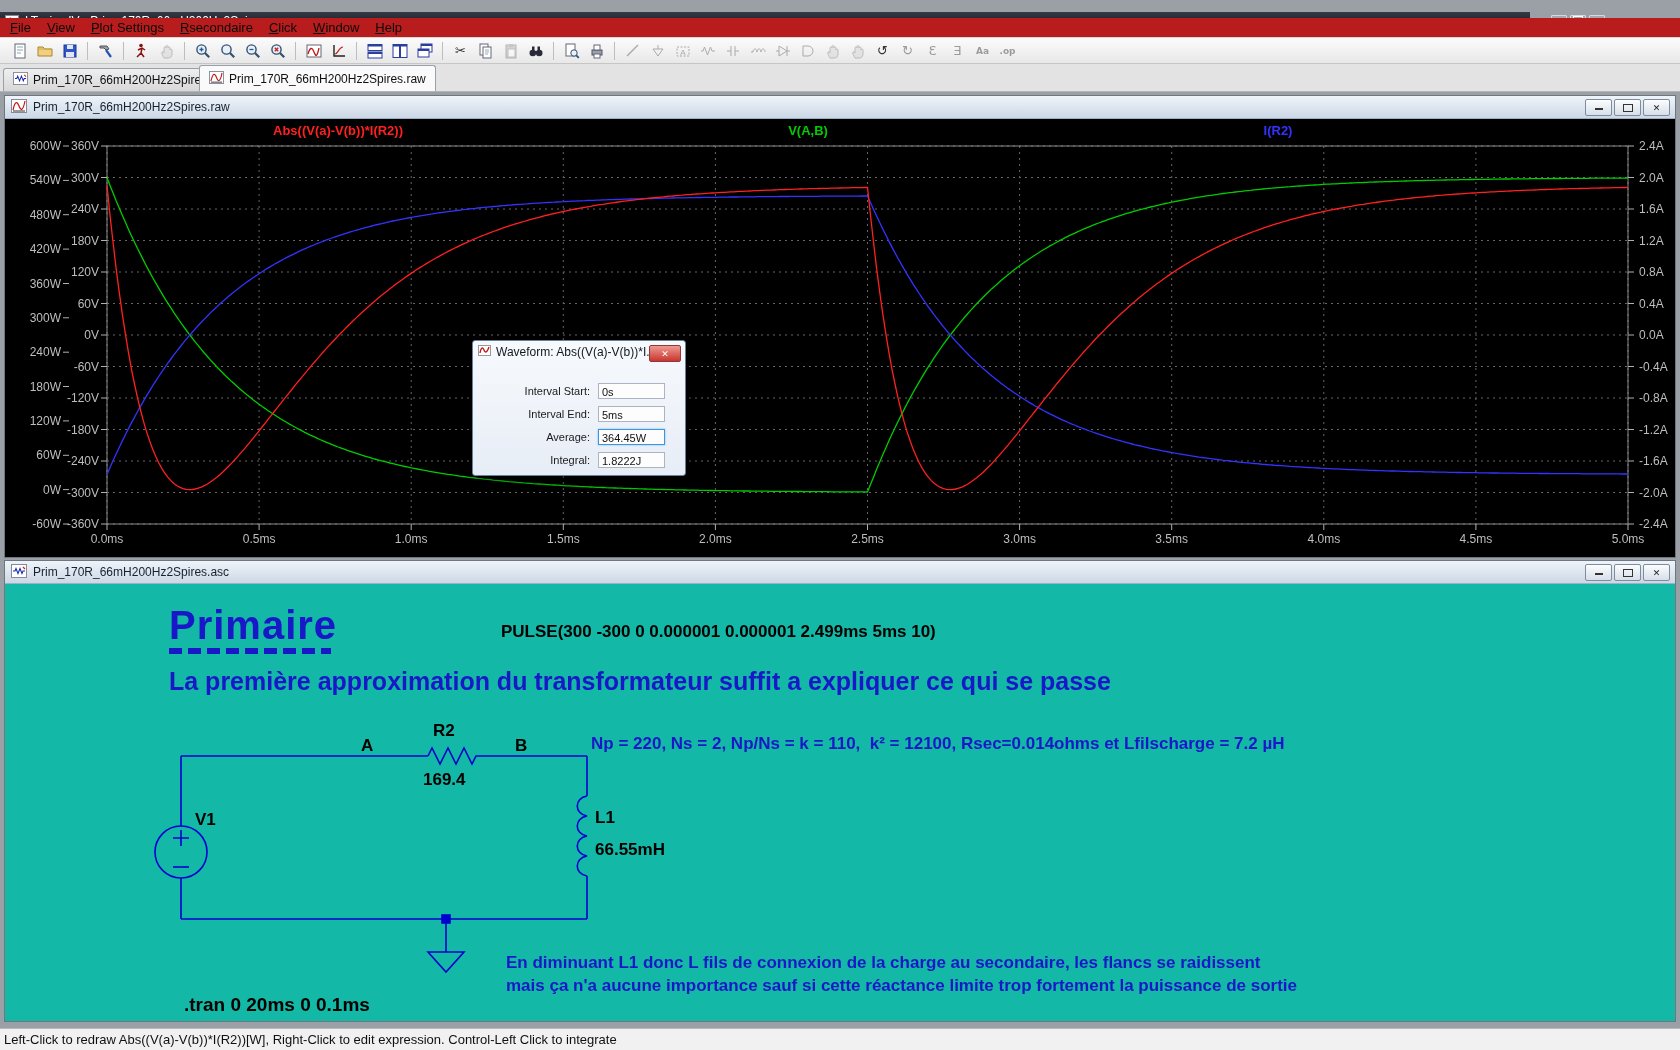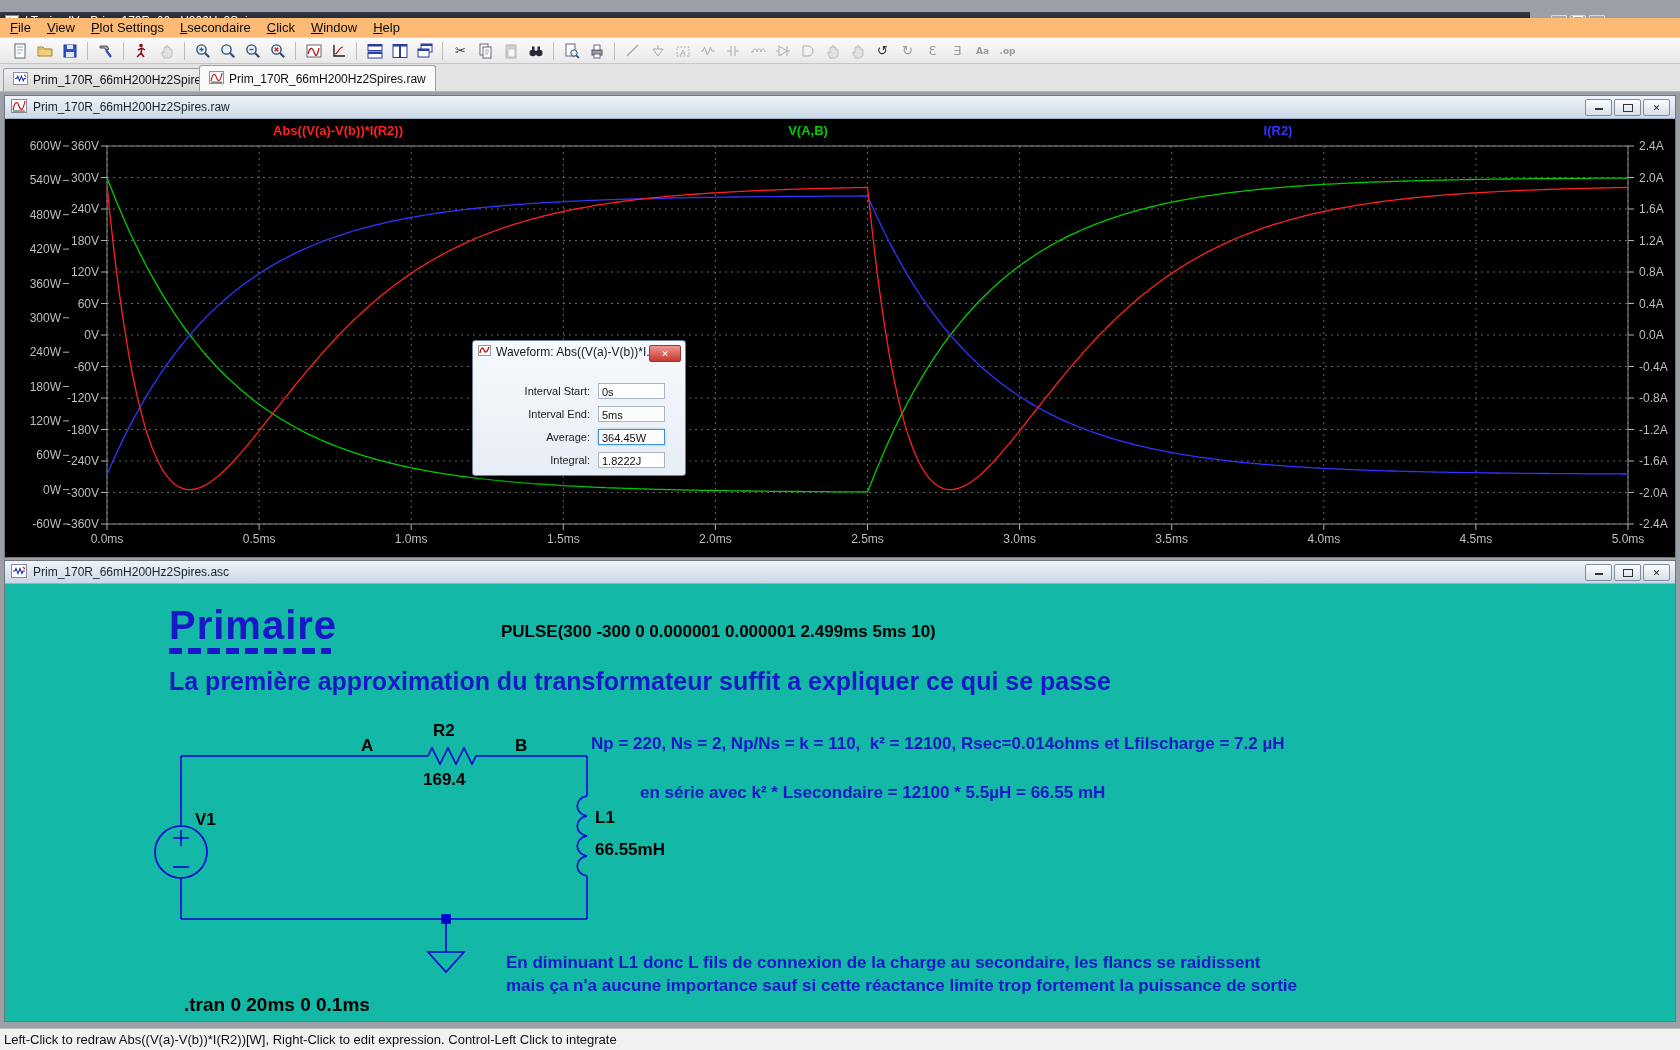--- a/index.html
+++ b/index.html
@@ -5,21 +5,21 @@
   html,body{margin:0;padding:0;width:1680px;height:1050px;overflow:hidden;
     font-family:"Liberation Sans","DejaVu Sans",sans-serif;background:#9aa0a6;}
   .abs{position:absolute;}
   
   #titlebar{left:0;top:12px;width:1530px;height:18px;background:linear-gradient(#343a46,#0c0e13);
     color:#fff;font-size:12px;display:flex;align-items:center;gap:6px;padding-left:5px;box-sizing:border-box;}
   #app-icon{width:14px;height:12px;display:inline-block;}
   #win-btns{position:absolute;left:1551px;top:3px;display:flex;gap:3px;}
   .wbtn{width:14px;height:11px;border:1px solid #d6dae0;background:rgba(255,255,255,.10);
     color:#fff;font-size:8px;line-height:9px;text-align:center;border-radius:1px;}
-  #menubar{left:0;top:18px;width:1680px;height:20px;background:#fdba74;border-bottom:1px solid #d9d9d9;
+  #menubar{left:0;top:18px;width:1680px;height:20px;background:#b91c1c;border-bottom:1px solid #d9d9d9;
     display:flex;align-items:center;padding-left:2px;box-sizing:border-box;}
   .menu-item{display:inline-block;font-size:13px;color:#0a0a0a;padding:2px 8px;}
   .menu-item::first-letter{text-decoration:underline;}
   #toolbar{left:0;top:38px;width:1680px;height:26px;background:linear-gradient(#fbfbfb,#e8e8e8);
     border-bottom:1px solid #c6c6c6;display:flex;align-items:center;padding-left:8px;box-sizing:border-box;gap:2px;}
   .tb-btn{width:23px;height:22px;display:flex;align-items:center;justify-content:center;}
   .tb-btn.disabled{filter:grayscale(1);opacity:.45;}
   .tb-sep{width:1px;height:18px;background:#bdbdbd;margin:0 4px;}
   .tb-glyph{font-size:13px;color:#333;font-family:"DejaVu Sans",sans-serif;}
   .tb-glyph.small{font-size:9px;font-weight:bold;}
@@ -87,21 +87,21 @@
     <span class="wbtn"><span class="glyph-min" style="border-color:#fff"></span></span>
     <span class="wbtn"><span class="glyph-max" style="border-color:#fff"></span></span>
     <span class="wbtn">✕</span>
   </span>
 </div>
 
 <div class="abs" id="menubar">
     <span class="menu-item">File</span>
     <span class="menu-item">View</span>
     <span class="menu-item">Plot Settings</span>
-    <span class="menu-item">Lsecondaire</span>
+    <span class="menu-item">Rsecondaire</span>
     <span class="menu-item">Click</span>
     <span class="menu-item">Window</span>
     <span class="menu-item">Help</span>
   </div>
 <div class="abs" id="toolbar">
     <div class="tb-btn">
       <svg width="18" height="18" viewBox="0 0 18 18">
         <rect x="4" y="2" width="10" height="14" fill="#fff" stroke="#667"></rect>
         <path d="M6 5h6M6 8h6M6 11h4" stroke="#8aa" fill="none"></path>
       </svg>
@@ -549,21 +549,20 @@
           </span>
         <span class="cbtn">✕</span>
       </span>
     </div>
     <div id="schem-canvas">
       <div class="sc-text sc-blue" id="sc-heading">Primaire</div>
       <div id="sc-underline"></div>
       <div class="sc-text sc-black" id="sc-pulse">PULSE(300 -300 0 0.000001 0.000001 2.499ms 5ms 10)</div>
       <div class="sc-text sc-blue" id="sc-subtitle">La première approximation du transformateur suffit a expliquer ce qui se passe</div>
       <div class="sc-text sc-blue" id="sc-note1">Np = 220, Ns = 2, Np/Ns = k = 110,  k² = 12100, Rsec=0.014ohms et Lfilscharge = 7.2 µH</div>
-      <div class="sc-text sc-blue" id="sc-note3">en série avec k² * Lsecondaire = 12100 * 5.5µH = 66.55 mH</div>
       <div class="sc-text sc-blue" id="sc-note4a">En diminuant L1 donc L fils de connexion de la charge au secondaire, les flancs se raidissent</div>
       <div class="sc-text sc-blue" id="sc-note4b">mais ça n'a aucune importance sauf si cette réactance limite trop fortement la puissance de sortie</div>
       <div class="sc-text sc-black" id="sc-tran">.tran 0 20ms 0 0.1ms</div>
 
       <svg width="1670" height="437" style="position:absolute;left:0;top:0;">
         <g stroke="#0000d0" stroke-width="1.6" fill="none">
           <path d="M176 172H423 M473 172H582 M582 172V212 M582 292V335 M176 335H582 M176 172V242 M176 294V335 M441 335V368"></path>
           <path d="M423 172l4 -8 8 16 8 -16 8 16 8 -16 8 16 4 -8h2"></path>
           <path d="M582 212c-13 2 -13 18 0 20c-13 2 -13 18 0 20c-13 2 -13 18 0 20c-13 2 -13 18 0 20"></path>
           <circle cx="176" cy="268" r="26"></circle>

